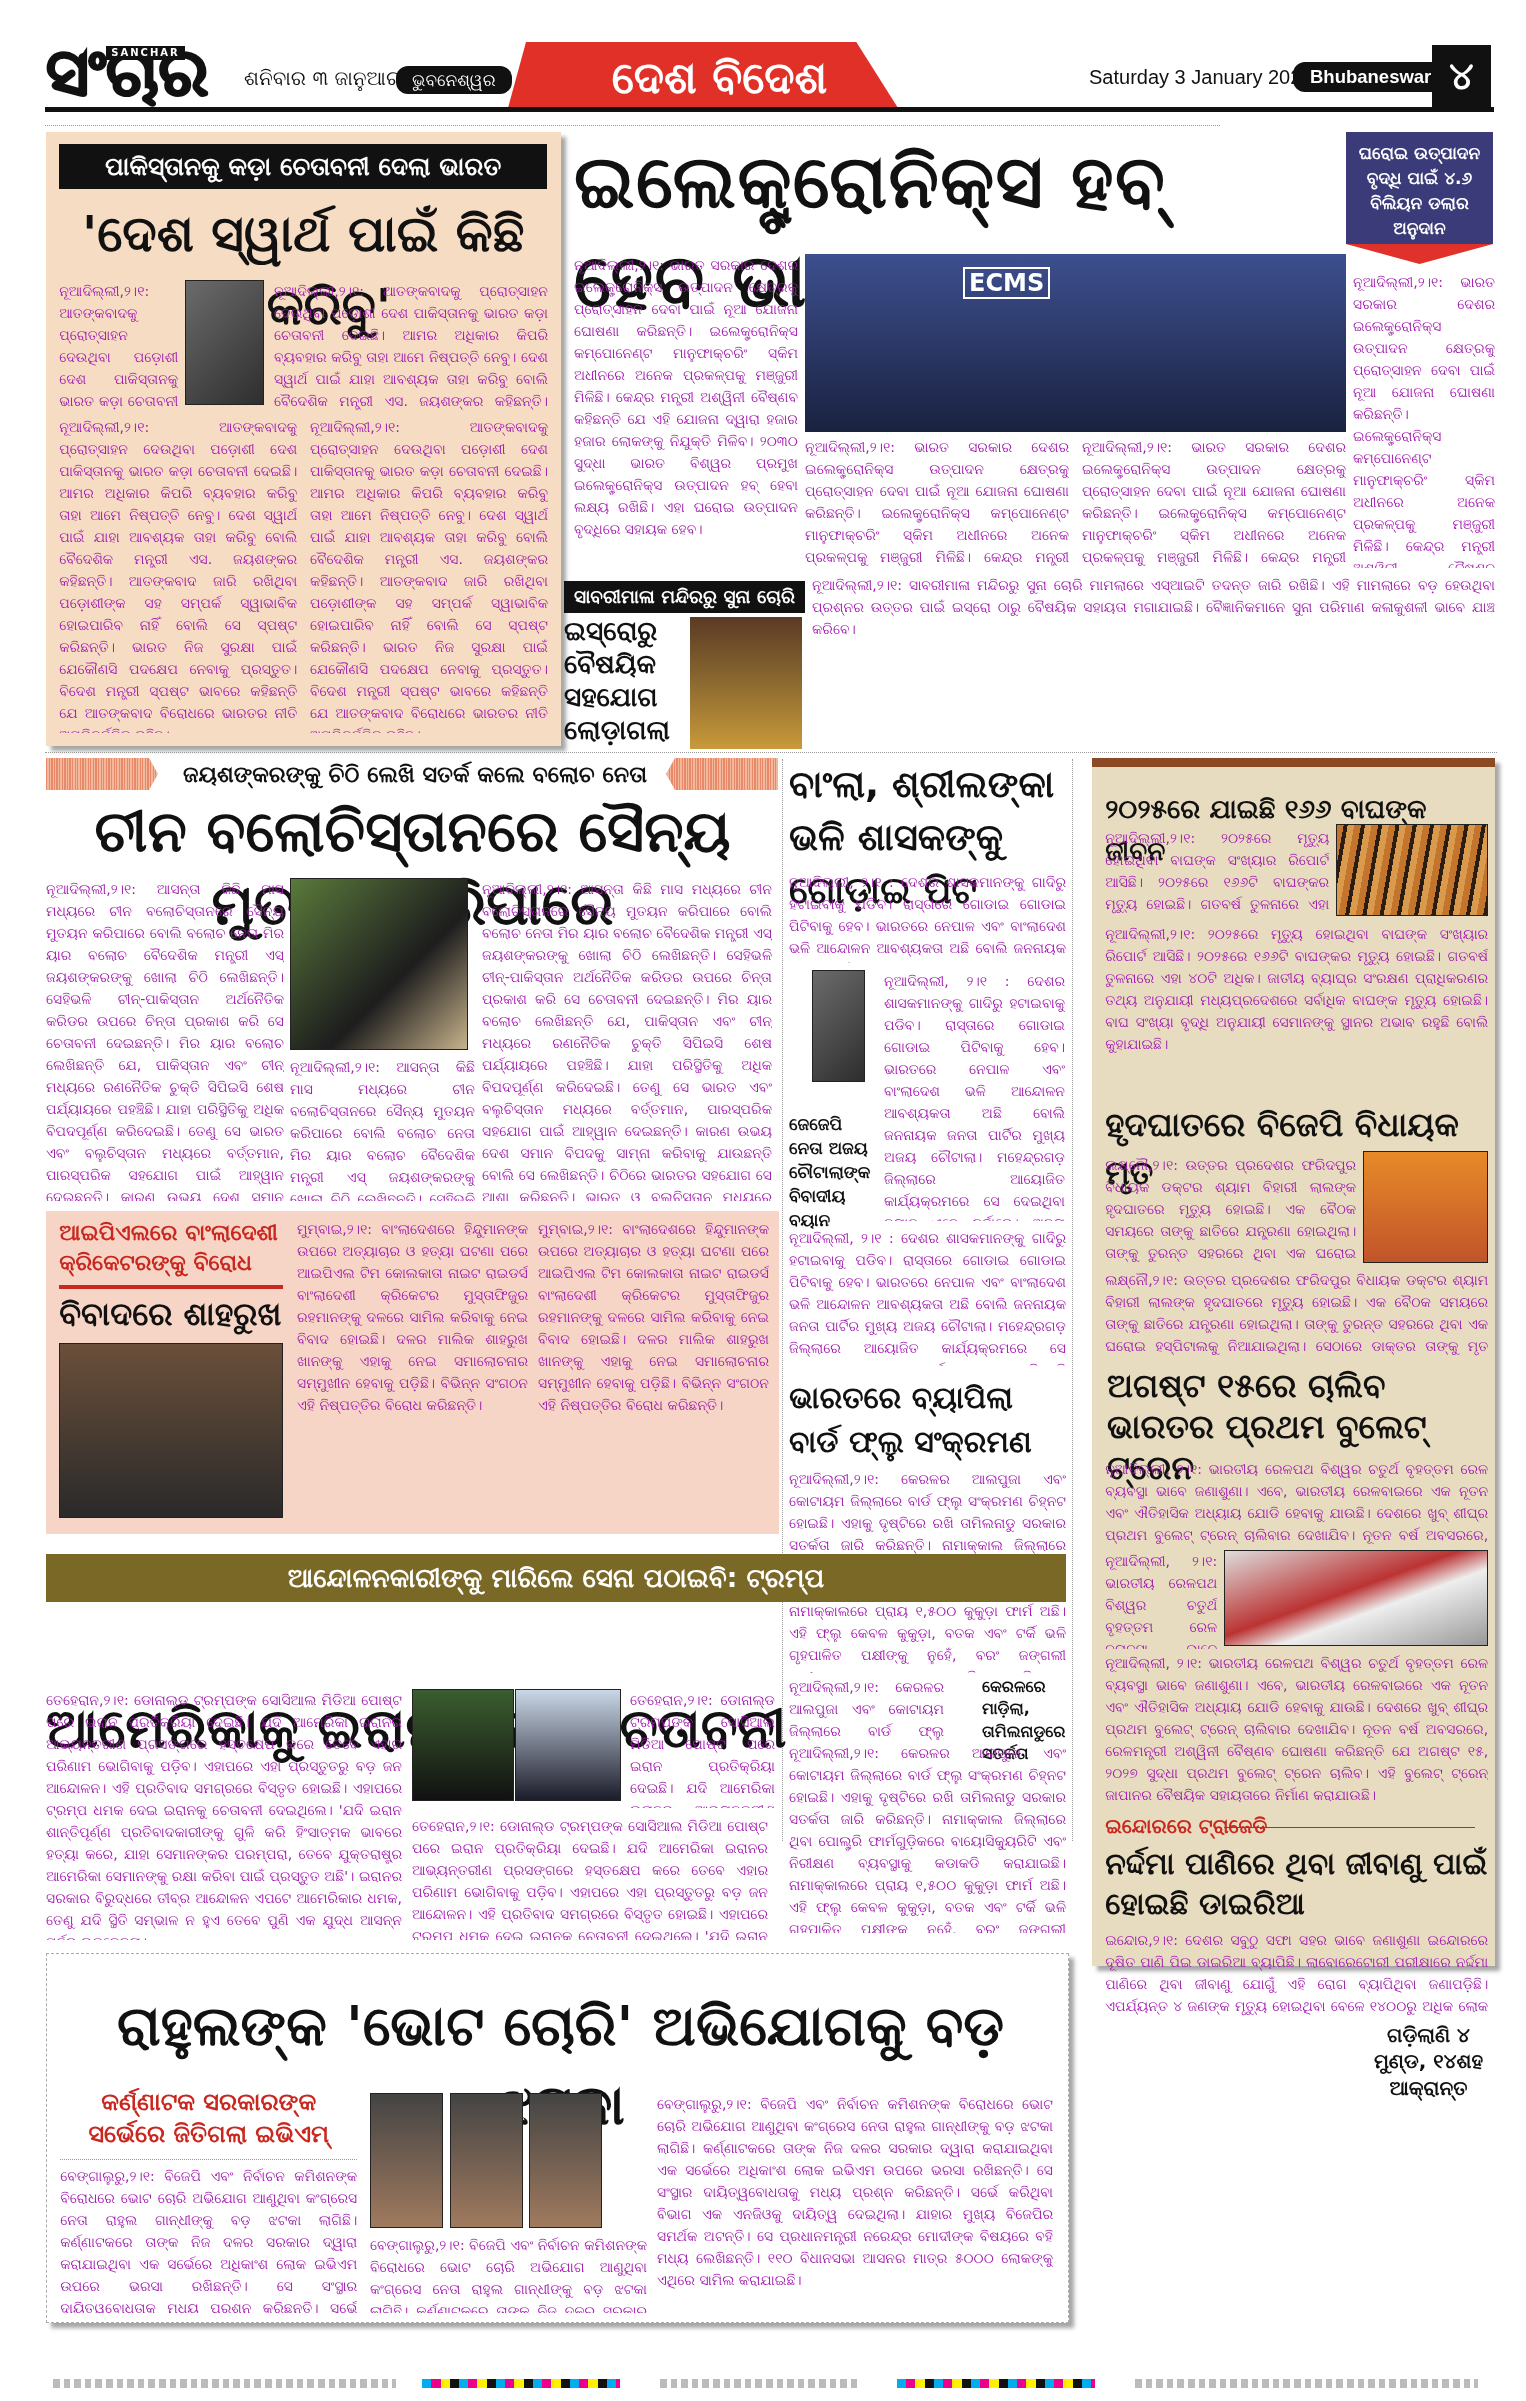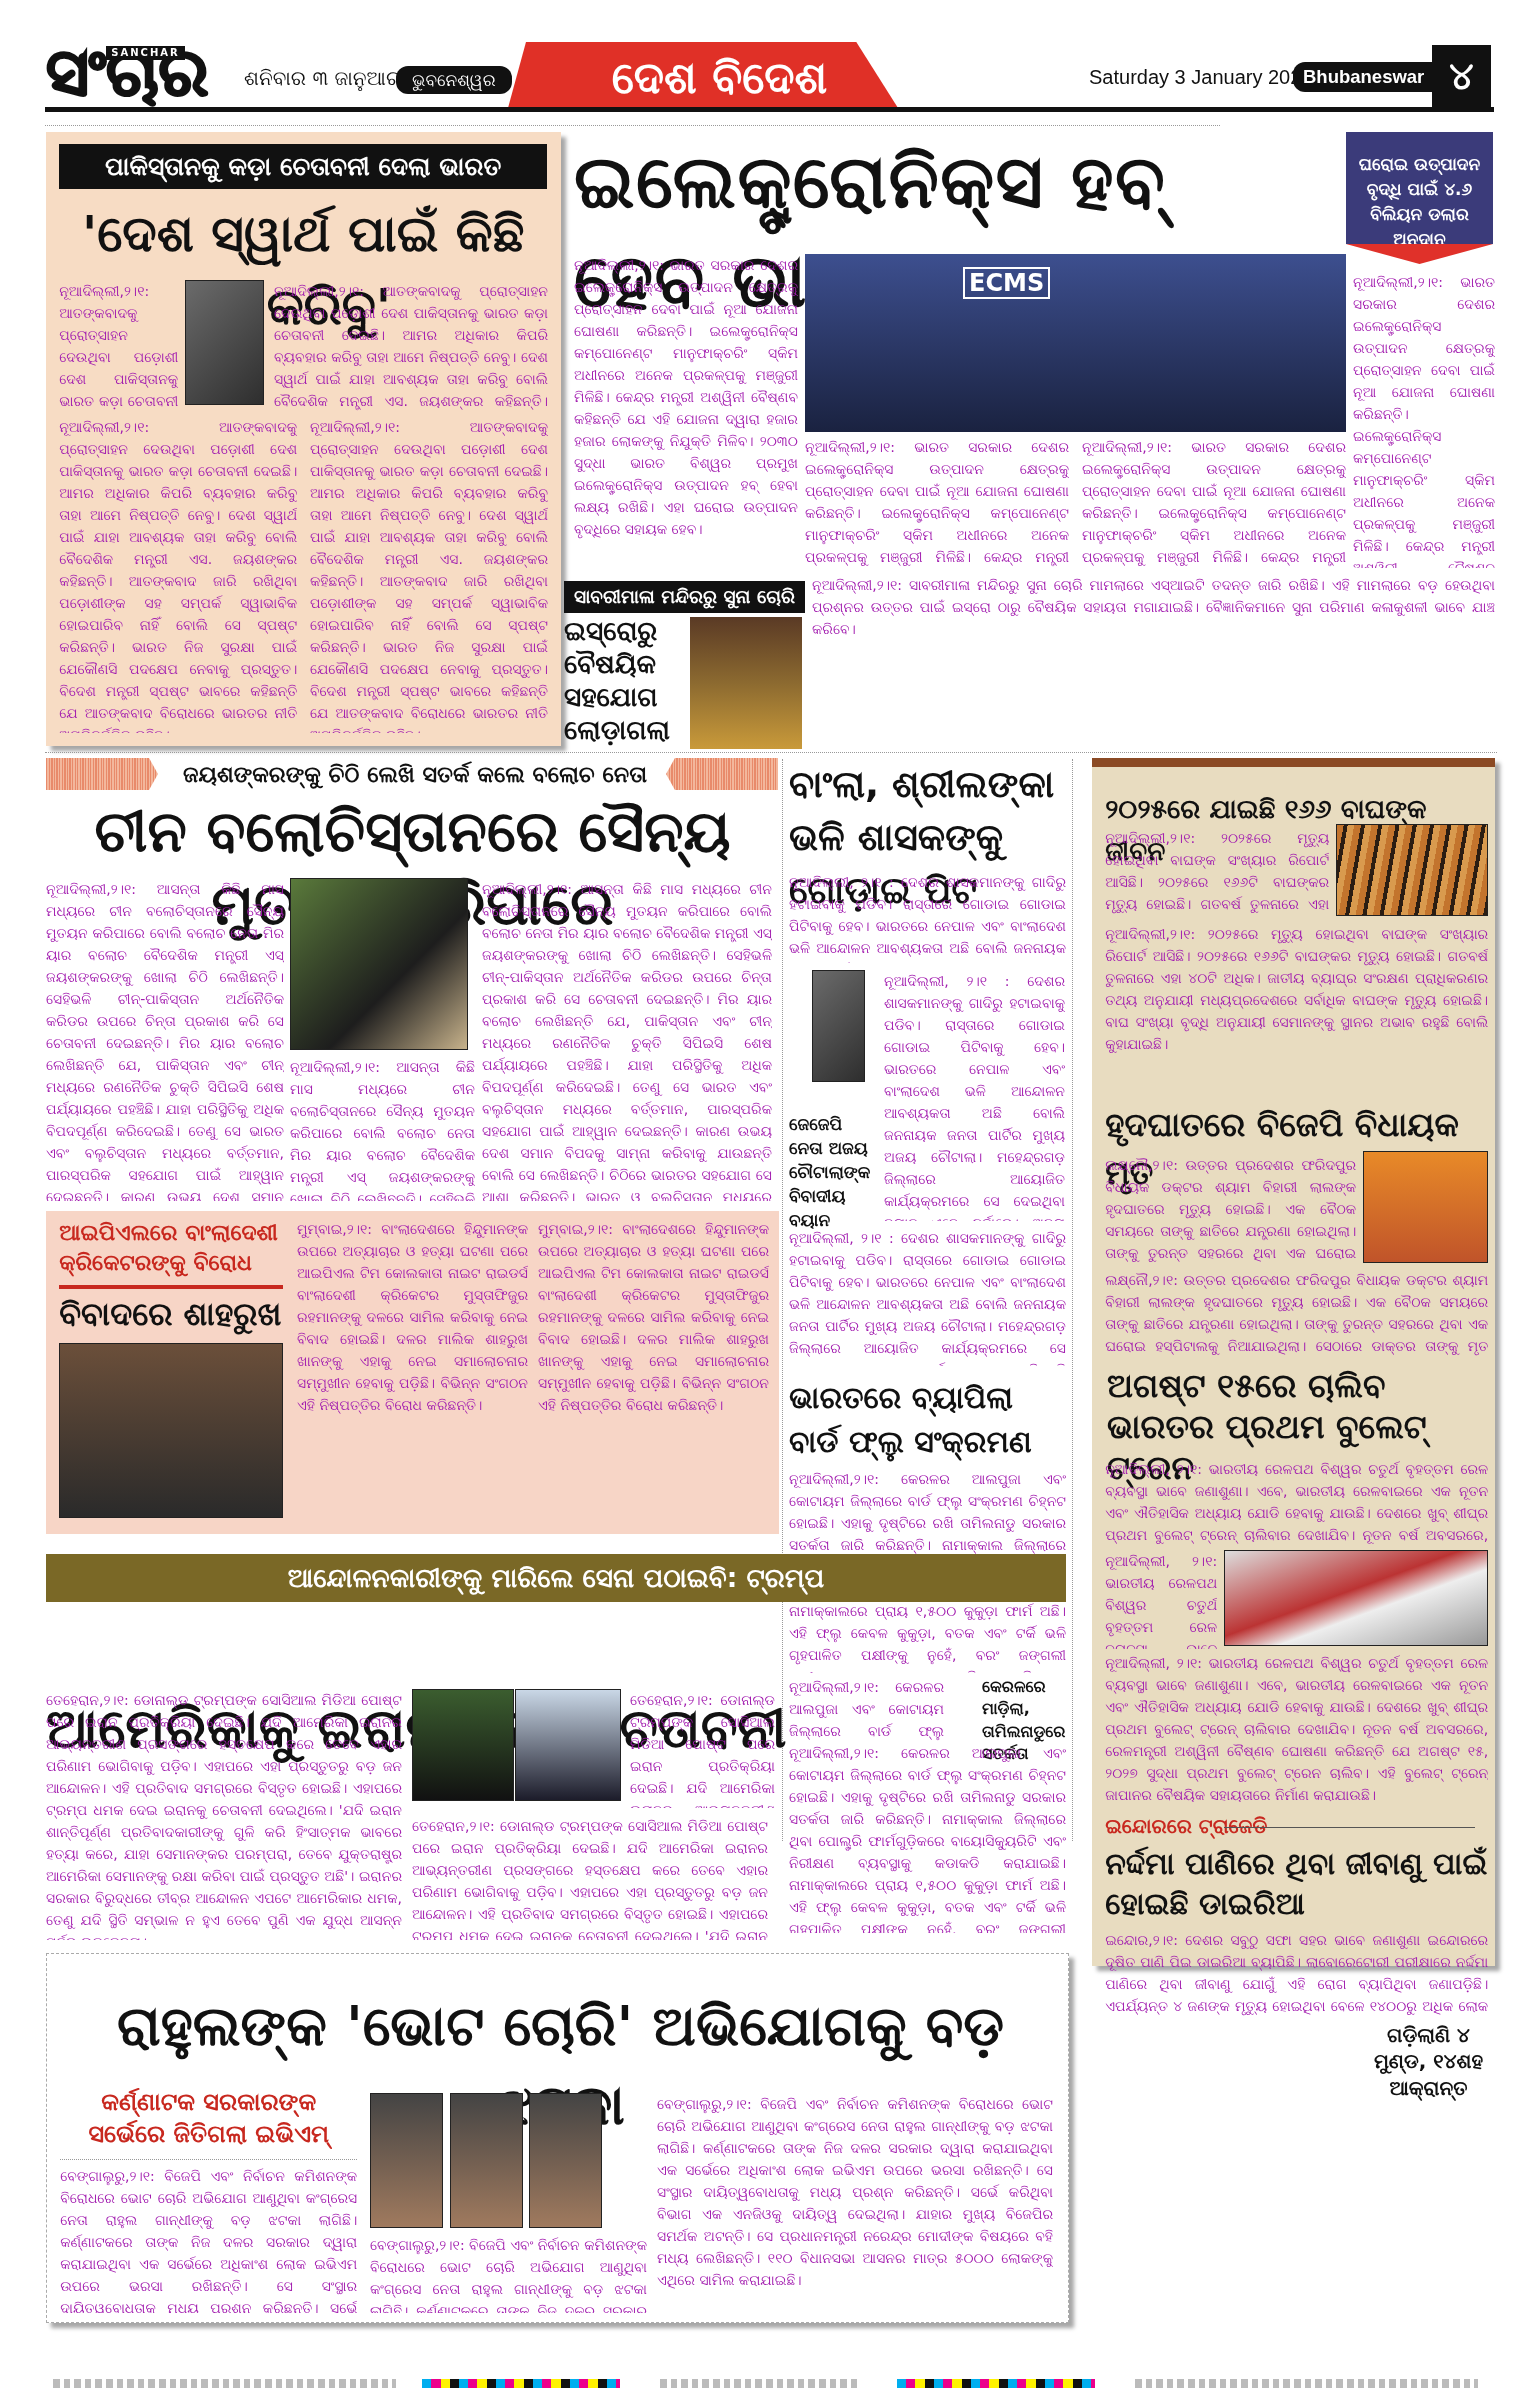--- a/index.html
+++ b/index.html
@@ -13,31 +13,31 @@
 
 #masthead{left:0;top:0;width:1526px;height:115px}
 #logo{left:46px;top:36px;width:178px;height:79px;font-family:"DejaVu Serif",serif;font-weight:bold;font-size:66px;line-height:73px;color:#111;-webkit-text-stroke:2px #111}
 #logo-sanchar{left:106px;top:46px;background:#111;color:#fff;font-size:10px;letter-spacing:2px;padding:1.3px 5.3px;font-weight:bold}
 #date-odia{left:244px;top:66px;font-size:20px}
 #loc-odia{left:396px;top:66px;background:#111;color:#fff;font-size:17px;border-radius:12px;padding:4px 16px}
 #section-banner{left:508px;top:42px;width:257px;height:66px;background:#e03027;clip-path:polygon(7% 0,100% 0,100% 100%,0 100%)}
 #section-banner2{left:759px;top:42px;width:139px;height:66px;background:#e03027;clip-path:polygon(0 0,70% 0,100% 100%,0 100%)}
 #section-title{left:548px;top:51px;width:343px;text-align:center;color:#fff;font-size:44px;font-weight:bold;line-height:53px}
 #date-en{left:1089px;top:66px;font-size:20px;font-family:"Liberation Sans",sans-serif}
-#loc-en{left:1293px;top:62px;background:#111;color:#fff;font-size:18.5px;font-family:"Liberation Sans",sans-serif;font-weight:bold;padding:4px 10px;border-radius:12px 0 0 12px}
+#loc-en{left:1293px;top:62px;background:#111;color:#fff;font-size:18.5px;font-family:"Liberation Sans",sans-serif;font-weight:bold;padding:4px 17px;border-radius:12px 0 0 12px}
 #page-no{left:1432px;top:45px;width:59px;height:63px;background:#111;color:#fff;font-size:38px;font-weight:bold;text-align:center;line-height:63px}
 #mast-rule{left:45px;top:107px;width:1449px;height:4.6px;background:#111}
 
 #s1{left:46px;top:132px;width:515px;height:614px;background:#f7dcc4}
 #s1-kicker{left:13.2px;top:12px;width:488px;height:45px;background:#111;color:#fff;font-size:25px;font-weight:bold;text-align:center;line-height:45px}
 #s1-head{left:13.2px;top:66px;width:488px;font-size:50px;font-weight:bold;text-align:center;line-height:73px}
 #s1-photo{left:139px;top:148px;width:79px;height:125px}
 
 #s2-head{left:574px;top:132px;width:746px;font-size:73px;font-weight:bold;line-height:99px;letter-spacing:1.3px}
-#s2-badge{left:1346px;top:132px;width:147px;height:112px;background:#3b3b7a;color:#fff;font-size:17px;font-weight:bold;text-align:center;line-height:25px;padding-top:20px}
+#s2-badge{left:1346px;top:132px;width:147px;height:112px;background:#3b3b7a;color:#fff;font-size:17px;font-weight:bold;text-align:center;line-height:25px;padding-top:9px}
 #s2-badge-tail{left:1346px;top:244px;width:147px;height:20px;background:#e0312a;clip-path:polygon(0 0,100% 0,50% 100%)}
 #s2-photo{left:805px;top:254px;width:541px;height:178px;background:linear-gradient(180deg,#3d4f8f,#1a2240)}
 #s2-photo-label{left:158px;top:13.2px;color:#fff;font-size:24px;font-weight:bold;border:2px solid #fff;padding:0 4px}
 
 #s3-kicker{left:564px;top:581px;width:241px;height:32px;background:#111;color:#fff;font-size:18.5px;font-weight:bold;text-align:center;line-height:32px}
 #s3-head{left:564px;top:614px;width:125px;font-size:26.4px;font-weight:bold;line-height:33px}
 #s3-photo{left:690px;top:617px;width:112px;height:132px;background:linear-gradient(180deg,#5a3a25,#8c6a30,#c99a3a)}
 
 #s4-kicker-wrap{left:46px;top:758px;width:733px;height:32px}
 #s4-kicker{left:125px;top:0;width:488px;font-size:22.4px;font-weight:bold;text-align:center;line-height:32px}

